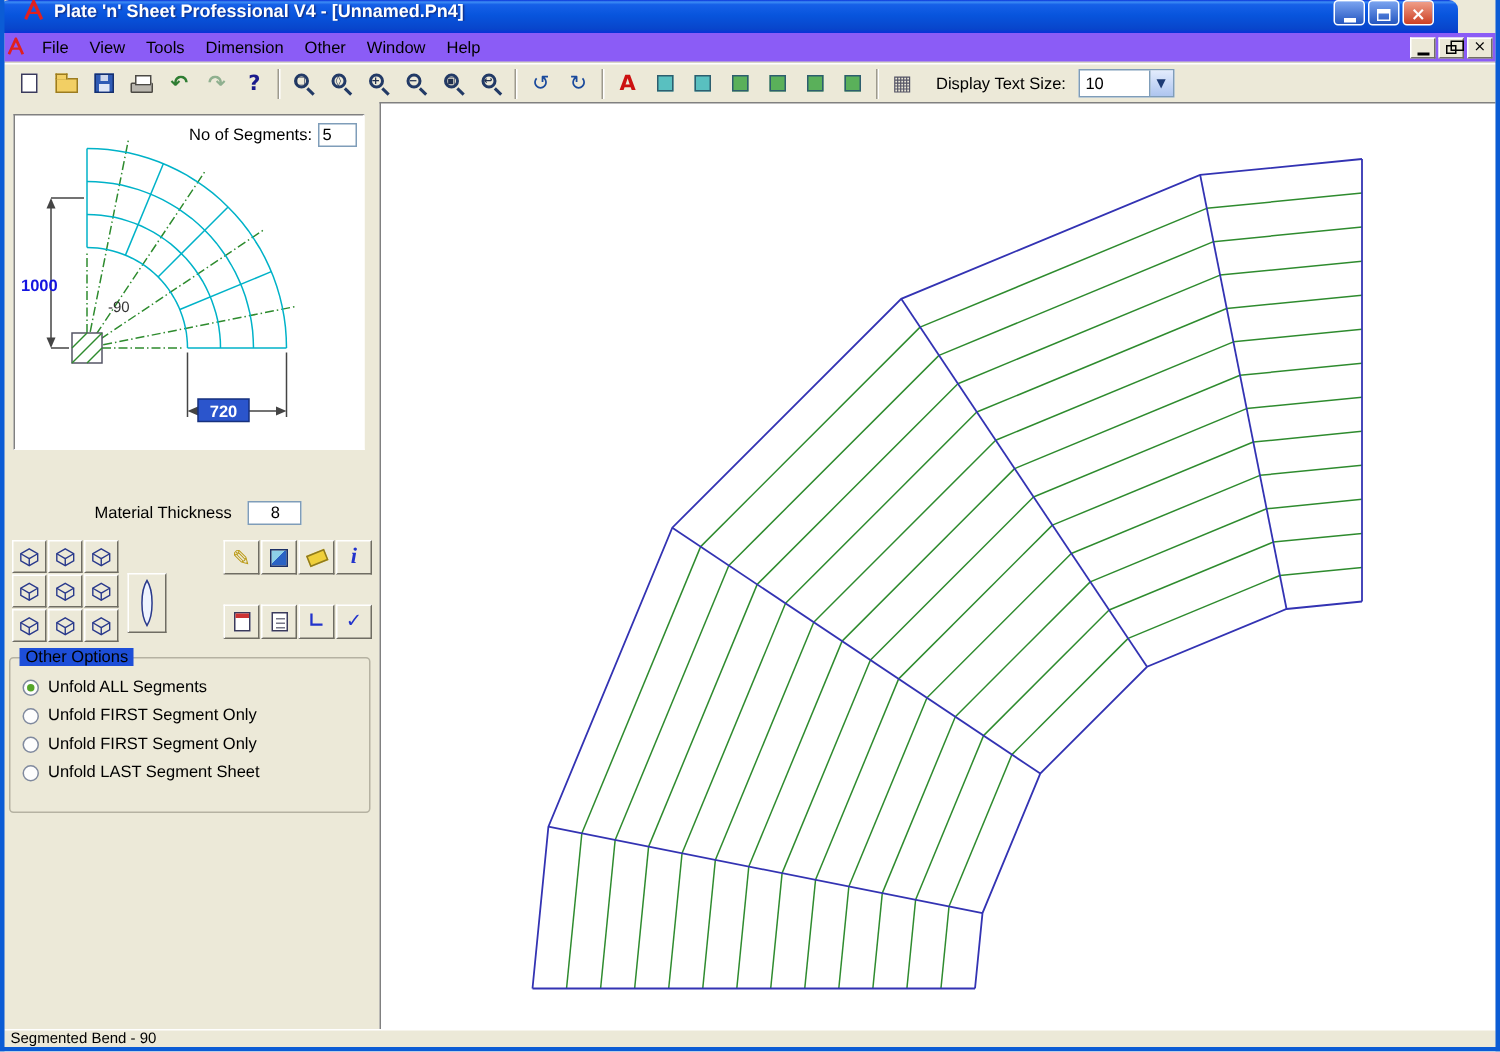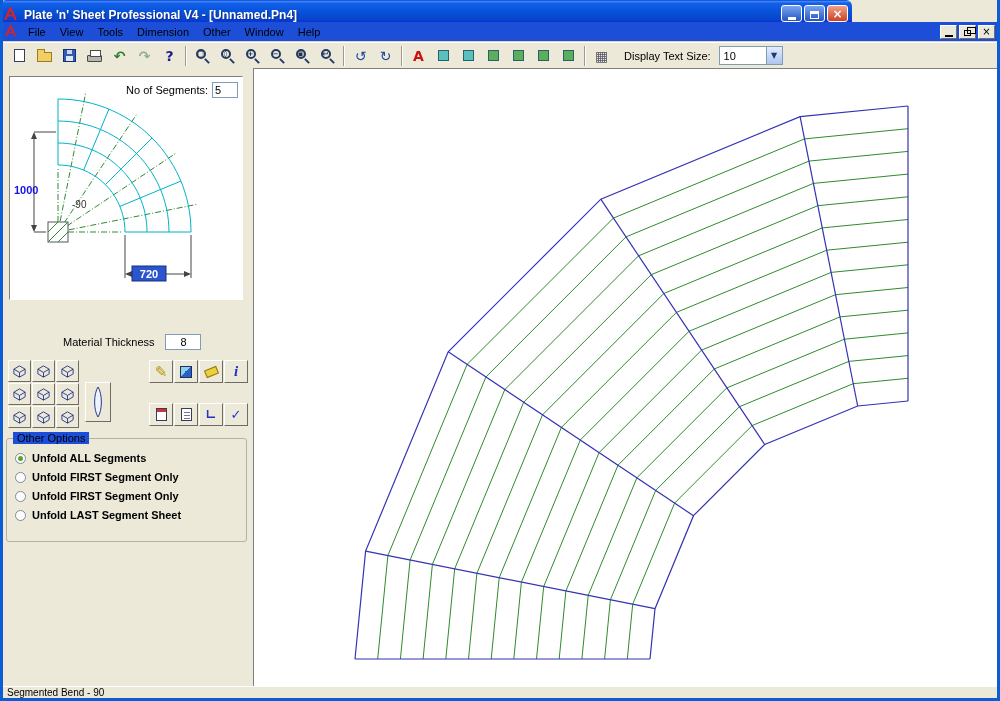--- a/index.html
+++ b/index.html
@@ -3,33 +3,33 @@
 <meta charset="utf-8">
 <style>
   * { margin:0; padding:0; box-sizing:border-box; }
   html,body { width:1000px; height:701px; }
   body { position:relative; background:#ece9d8; font-family:"Liberation Sans",sans-serif; font-size:11px; color:#000; overflow:hidden; }
 
   
   .frame { position:absolute; inset:0; border-left:3px solid #0b5cd5; border-right:3px solid #0b5cd5; border-bottom:3px solid #0b5cd5; pointer-events:none; z-index:50; }
 
   
-  .titlebar { position:absolute; left:0; top:0; width:852px; height:22px;
+  .titlebar { position:absolute; left:0; top:0; width:972px; height:22px;
     background:linear-gradient(180deg,#0831d9 0%,#3d8df5 6%,#1660e8 14%,#0855dd 45%,#0845cb 88%,#0831d9 100%);
-    border-radius:6px 6px 0 0; display:flex; align-items:flex-end; padding:0 4px; }
+    border-radius:6px 6px 0 0; display:flex; align-items:flex-start; padding:0 16px; }
   .title-text { color:#fff; font-weight:bold; font-size:12px; margin-left:5px; text-shadow:1px 1px 1px #10308a; flex:1;
     white-space:nowrap; overflow:hidden; }
   .win-btn { width:21px; height:17px; margin-left:2px; border:1px solid #fff; border-radius:3px; color:#fff; text-align:center; flex:none; padding:0; cursor:default; }
   .win-btn.minb,.win-btn.maxb { background:linear-gradient(#7ba4f0,#2456c0); }
   .win-btn.closeb { background:linear-gradient(#f0a08a,#cc4024); font:bold 12px/14px "DejaVu Sans",sans-serif; }
   .g-min { display:block; width:8px; height:3px; background:#fff; margin:10px auto 0; }
   .g-max { display:block; width:9px; height:8px; border:1px solid #fff; border-top:3px solid #fff; margin:3px auto 0; }
 
   
-  .menubar { position:absolute; left:3px; right:3px; top:22px; height:20px; background:#1d4ed8; display:flex; align-items:center; padding:0 2px; border-bottom:1px solid #d8d4c8; }
+  .menubar { position:absolute; left:3px; right:3px; top:22px; height:20px; background:#8b5cf6; display:flex; align-items:center; padding:0 2px; border-bottom:1px solid #d8d4c8; }
   .mi { padding:2px 7px; cursor:default; }
   .mdi-btns { margin-left:auto; display:flex; }
   .mdi-btn { width:17px; height:14px; background:#ece9d8; border:1px solid; border-color:#fff #716f64 #716f64 #fff; margin-left:2px; position:relative; font:10px/11px "DejaVu Sans",sans-serif; text-align:center; padding:0; }
   .g-rest { position:absolute; left:4px; top:4px; width:7px; height:6px; border:1px solid #000; background:#ece9d8; }
   .g-rest::before { content:''; position:absolute; left:2px; top:-4px; width:7px; height:5px; border:1px solid #000; }
 
   
   .toolbar { position:absolute; left:3px; right:3px; top:42px; height:26px; background:#ece9d8; border-top:1px solid #fff; display:flex; align-items:center; padding:0 4px; }
   .tb-btn { width:25px; height:23px; background:transparent; border:1px solid transparent; display:flex; align-items:center; justify-content:center; padding:0; flex:none; }
   .tb-sep { width:2px; height:20px; border-left:1px solid #9d9a8d; border-right:1px solid #fff; margin:0 3px; flex:none; }
@@ -76,21 +76,21 @@
   .ic-tag { width:13px; height:8px; background:#efcf3a; border:1px solid #8f7a1e; transform:rotate(-22deg); }
   .g-info { font:italic bold 15px "Liberation Serif",serif; color:#2233cc; }
   .ic-report { width:11px; height:13px; background:#fff; border:1px solid #3a3a5c; }
   .ic-report::before { content:''; position:absolute; left:0; top:0; width:9px; height:3px; background:#cc3333; }
   .ic-notes { width:11px; height:13px; background:#fff; border:1px solid #3a3a5c; }
   .ic-notes::before { content:''; position:absolute; left:2px; top:3px; width:6px; height:1px; background:#778; box-shadow:0 3px 0 #778,0 6px 0 #778; }
   .g-angle { font:bold 13px "DejaVu Sans",sans-serif; color:#2233cc; }
   .g-check { font:bold 13px "DejaVu Sans",sans-serif; color:#2233cc; }
   .groupbox { position:absolute; left:3px; top:370px; width:241px; height:104px; border:1px solid #b5b2a2; border-radius:3px; }
   .groupbox-legend { position:absolute; top:-7px; left:6px; background:#1d4ed8; padding:0 4px; }
-  .unfold-opt { display:flex; align-items:center; gap:6px; margin:7px 0 0 8px;font-weight:bold; }
+  .unfold-opt { display:flex; align-items:center; gap:6px; margin:7px 0 0 8px; }
   .unfold-opt:first-of-type { margin-top:13px; }
 
   
   .drawing { position:absolute; left:253px; top:68px; width:744px; height:618px; background:#fff; border-left:1px solid #808080; border-top:1px solid #808080; }
 
   
   .statusbar { position:absolute; left:3px; right:3px; top:686px; height:12px; background:#ece9d8; border-top:1px solid #fff; font-size:10px; line-height:12px; padding-left:4px; }
 </style>
 </head>
 <body>

